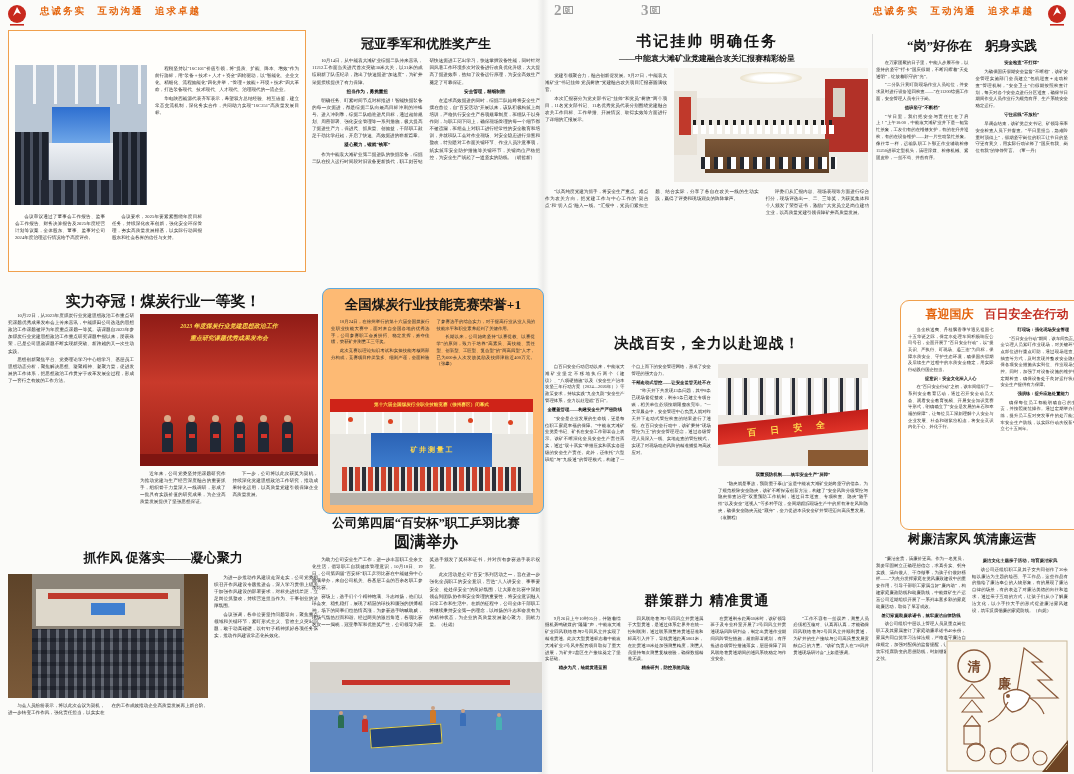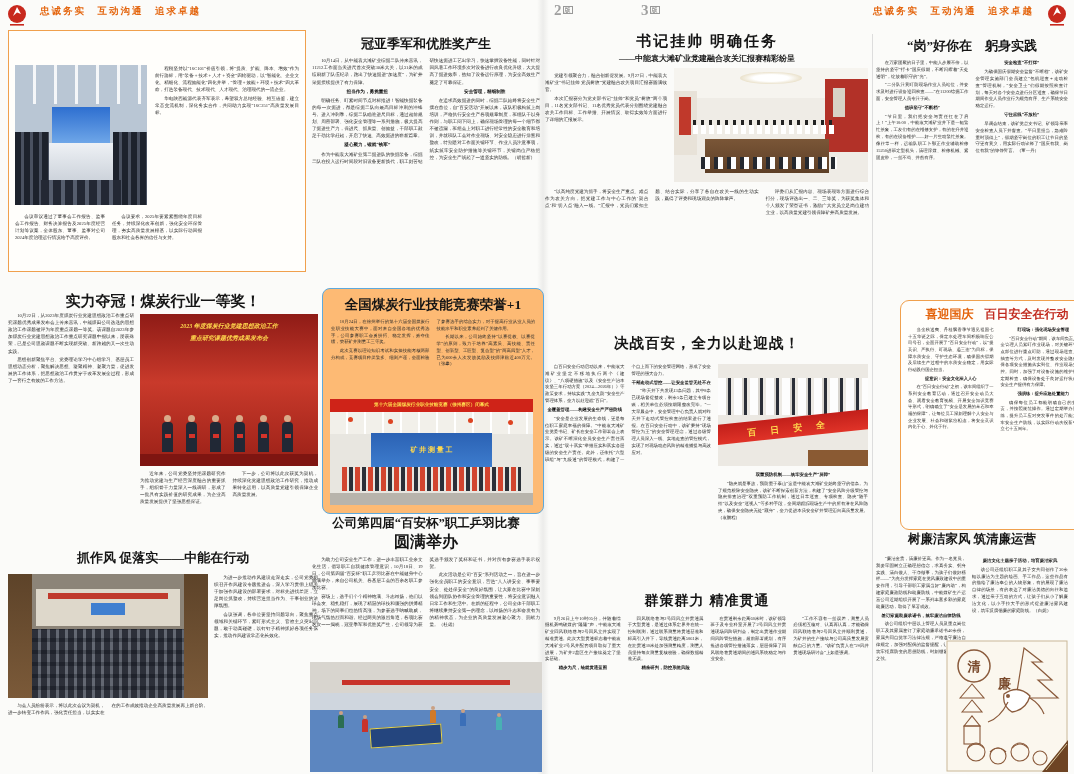--- a/index.html
+++ b/index.html
@@ -141,21 +141,21 @@
   <div class="abs" style="left:14%;top:16%;width:72%;height:5px;background:#c8332a;"></div>
   <div class="abs" style="left:26%;top:58%;width:70px;height:18px;background:#24457e;border:1px solid #e8d44d;transform:rotate(-4deg);"></div>
   <div class="mini" style="left:28px;top:48%;background:#2c6e52;"></div>
   <div class="mini" style="left:52px;top:52%;background:#c8332a;"></div>
   <div class="mini" style="left:150px;top:46%;background:#3b6fb8;"></div>
   <div class="mini" style="left:186px;top:50%;background:#49b0b4;"></div>
   <div class="mini" style="left:120px;top:44%;background:#d07a2a;"></div>
 </div>
 
 <div class="abs" style="left:8px;top:550px;width:310px;">
-  <div class="hl" style="font-size:13px;">抓作风 促落实——中能在行动</div>
+  <div class="hl" style="font-size:13px;">抓作风 促落实——凝心聚力</div>
 </div>
 <div class="photo" style="left:8px;top:574px;width:200px;height:124px;background:#8c8478;">
   <div class="abs" style="left:0;top:0;width:12%;height:100%;background:linear-gradient(#5d4329,#7b5a39);"></div>
   <div class="abs" style="right:0;top:0;width:12%;height:100%;background:linear-gradient(#5d4329,#7b5a39);"></div>
   <div class="abs" style="left:14%;top:12%;width:72%;height:30%;background:#ded8cb;">
     <div class="abs" style="left:8%;top:4px;width:84%;height:6px;background:#c0392b;"></div>
     <div class="abs" style="left:38%;top:14px;width:24%;height:12px;background:#3f7fd0;"></div>
   </div>
   <div class="abs" style="left:12%;top:44%;width:76%;height:56%;background:repeating-linear-gradient(0deg,#565b66 0 8px,#3a3f49 8px 12px);background-blend-mode:multiply;">
     <div class="abs" style="left:0;top:0;width:100%;height:100%;background:repeating-linear-gradient(90deg,rgba(10,12,20,.55) 0 6px,rgba(255,255,255,.08) 6px 9px);"></div>

